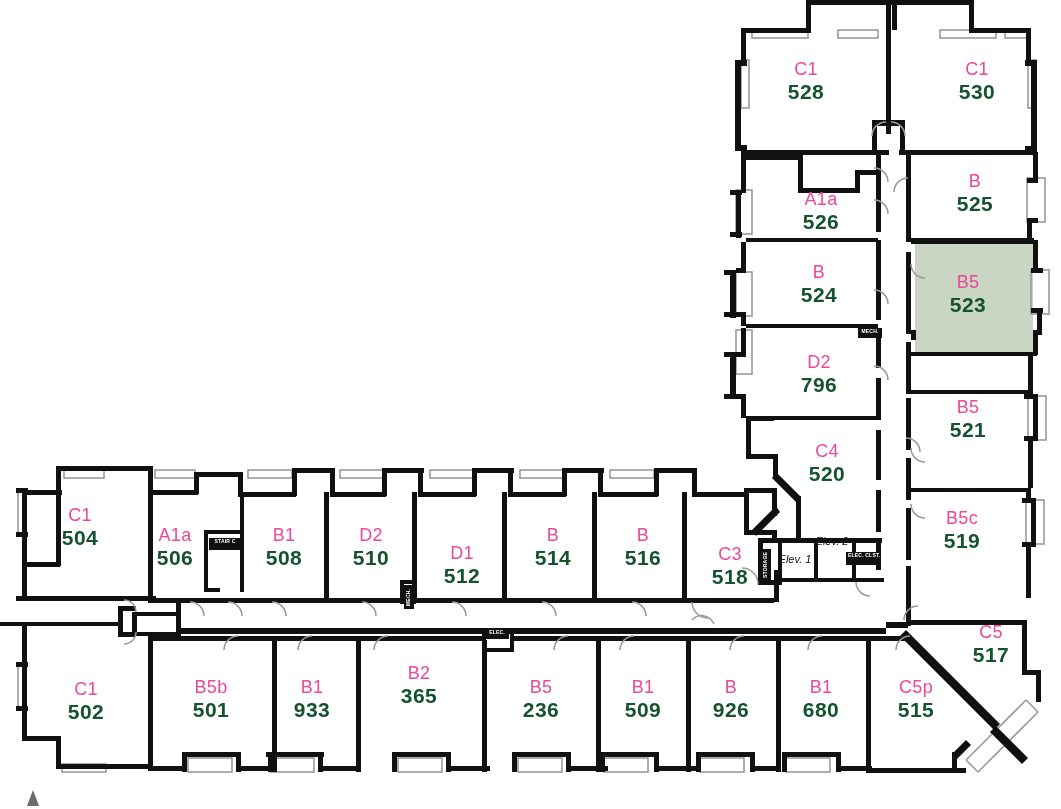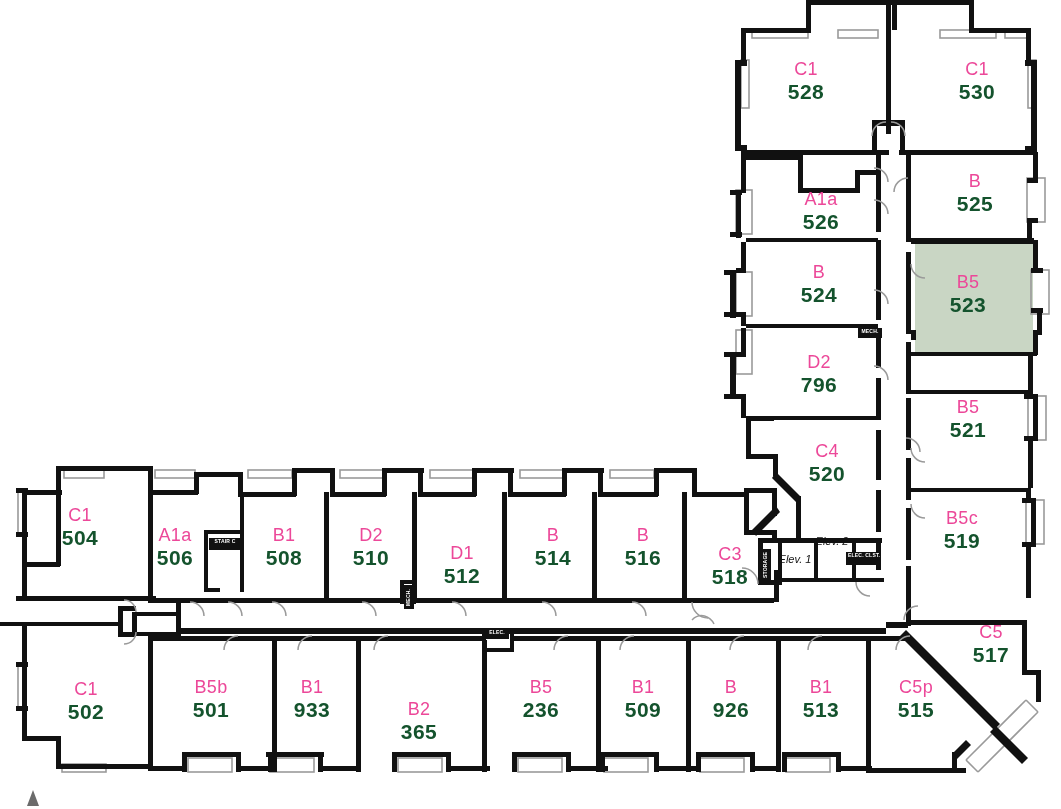--- a/index.html
+++ b/index.html
@@ -562,39 +562,39 @@
         <span class="unit-num">502</span>
       </div>
       <div class="unit-label" style="left: 151px; top: 678px; width: 120px;">
         <span class="unit-type">B5b</span>
         <span class="unit-num">501</span>
       </div>
       <div class="unit-label" style="left: 252px; top: 678px; width: 120px;">
         <span class="unit-type">B1</span>
         <span class="unit-num">933</span>
       </div>
-      <div class="unit-label" style="left: 359px; top: 700px; width: 120px;">
+      <div class="unit-label" style="left: 359px; top: 664px; width: 120px;">
         <span class="unit-type">B2</span>
         <span class="unit-num">365</span>
       </div>
       <div class="unit-label" style="left: 481px; top: 678px; width: 120px;">
         <span class="unit-type">B5</span>
         <span class="unit-num">236</span>
       </div>
       <div class="unit-label" style="left: 583px; top: 678px; width: 120px;">
         <span class="unit-type">B1</span>
         <span class="unit-num">509</span>
       </div>
       <div class="unit-label" style="left: 671px; top: 678px; width: 120px;">
         <span class="unit-type">B</span>
         <span class="unit-num">926</span>
       </div>
       <div class="unit-label" style="left: 761px; top: 678px; width: 120px;">
         <span class="unit-type">B1</span>
-        <span class="unit-num">513</span>
+        <span class="unit-num">680</span>
       </div>
       <div class="unit-label" style="left: 856px; top: 678px; width: 120px;">
         <span class="unit-type">C5p</span>
         <span class="unit-num">515</span>
       </div>
     </div>
 
   <div id="service-labels">
       <div class="svc-label" style="left: 209px; top: 538px; width: 32px; height: 12px;">STAIR C</div>
       <div class="svc-label vert" style="left: 404px; top: 585px; width: 10px; height: 24px;">MECH.</div>

